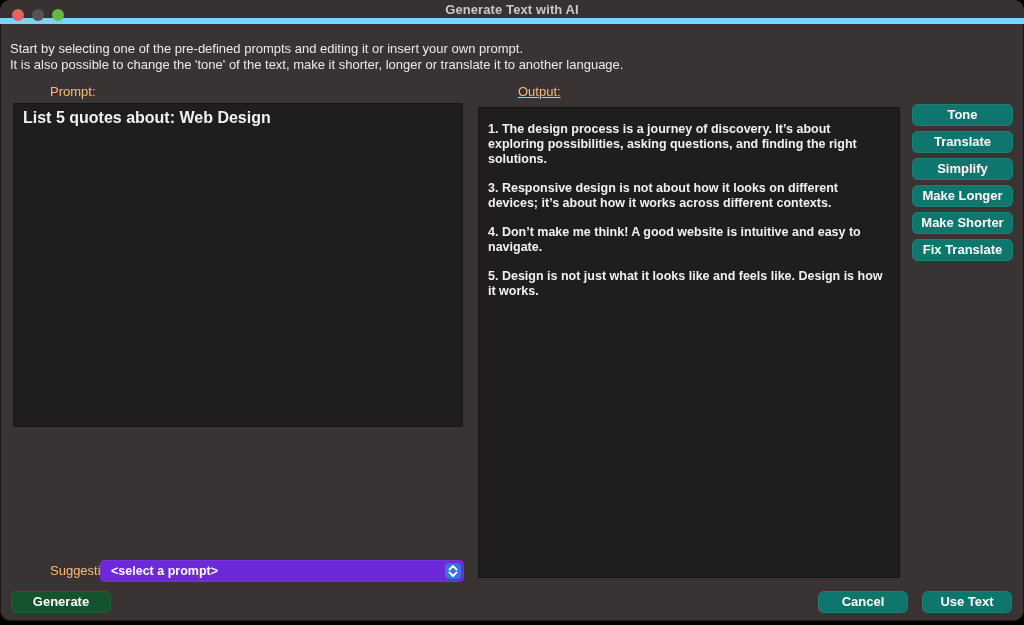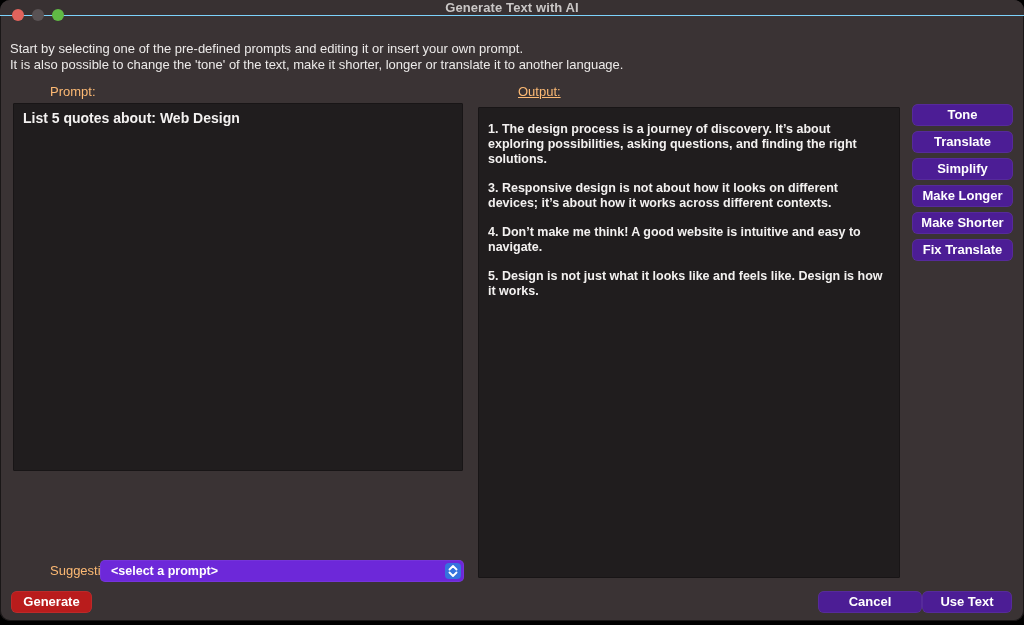--- a/index.html
+++ b/index.html
@@ -4,70 +4,70 @@
 <style>
   * { margin:0; padding:0; box-sizing:border-box; }
   html,body { width:1024px; height:625px; background:#000; overflow:hidden;
               font-family:"Liberation Sans","DejaVu Sans",sans-serif; }
 
   .window { position:absolute; left:0; top:0; width:1024px; height:621px;
             background:#3a3334; border-radius:10px; overflow:hidden;
             box-shadow:0 0 0 1px rgba(0,0,0,0.55) inset; }
 
   
-  .titlebar { position:relative; height:16px; background:#383132;
-              border-bottom:1px solid #7dd3fc; display:flex;
+  .titlebar { position:relative; height:24px; background:#383132;
+              border-bottom:6px solid #7dd3fc; display:flex;
               align-items:center; justify-content:center; }
   .titlebar-title { font-size:13px; font-weight:700; color:#cac7c6; letter-spacing:.1px; }
   .traffic { position:absolute; left:12px; top:9px; display:flex; gap:8px; }
   .light { width:12px; height:12px; border-radius:50%; }
   .light.red   { background:#e2635c; }
   .light.grey  { background:#595254; }
   .light.green { background:#61ba45; }
 
   
   .content { position:absolute; left:0; top:31px; right:0; bottom:0; }
   .intro { position:absolute; left:10px; top:10px; width:1000px;
            font-size:13px; line-height:15.5px; color:#eceae9; font-weight:400; }
 
   .field-label { position:absolute; font-size:13px; color:#fdba74; font-weight:400;margin-left:40px; }
   .label-prompt { left:10px;  top:53px; }
   .label-output { left:478px; top:53px;text-decoration:underline; }
   .label-suggestions { left:10px; top:532px; }
 
   .textbox { position:absolute; background:#201d1e; border:1px solid #181516;
              border-radius:1px; color:#f3f1f0; font-weight:700; overflow:hidden; }
-  .prompt-box { left:13px; top:72px; width:450px; height:368px;
-                padding:6px 9px; font-size:14px; line-height:16px; }
+  .prompt-box { left:13px; top:72px; width:450px; height:324px;
+                padding:6px 9px; font-size:16px; line-height:16px; }
   .output-box { left:478px; top:76px; width:422px; height:471px;
                 padding:14px 10px 0 9px; font-size:12.5px; line-height:15px; }
   .output-box p { margin:0 0 14px 0; }
 
   
   .side-col { position:absolute; left:912px; top:73px; width:101px;
               display:flex; flex-direction:column; gap:5px; }
   .btn { display:block; border:none; cursor:default; text-align:center;
          font-family:inherit; font-size:13px; font-weight:700; color:#ffffff;
-         background:#4c1d95; border-radius:6px; height:22px; line-height:22px;
+         background:#0f766e; border-radius:6px; height:22px; line-height:22px;
          box-shadow:0 0 0 0.5px rgba(255,255,255,0.12) inset; }
   .side-col .btn { width:101px; }
 
   
   .dropdown { position:absolute; left:100px; top:529px; width:364px; height:22px;
               background:#6d28d9; border-radius:5px; display:flex; align-items:center;
               box-shadow:0 0 0 0.5px rgba(255,255,255,0.12) inset; }
   .dropdown-text { padding-left:11px; font-size:12.5px; font-weight:700; color:#ffffff; }
   .stepper { position:absolute; right:3px; top:3px; width:16px; height:16px;
              background:#3673de; border-radius:4px; display:flex;
              align-items:center; justify-content:center; }
 
   
-  .btn-generate { position:absolute; left:11px; top:560px; width:81px;
-                  background:#b91c1c; }
-  .btn-cancel   { position:absolute; left:818px; top:560px; width:104px; }
+  .btn-generate { position:absolute; left:11px; top:560px; width:100px;
+                  background:#14532d; }
+  .btn-cancel   { position:absolute; left:818px; top:560px; width:90px; }
   .btn-usetext  { position:absolute; left:922px; top:560px; width:90px; }
 </style>
 </head>
 <body>
 
 <div class="window">
 
   <div class="titlebar">
     <div class="traffic">
       <span class="light red"></span>

